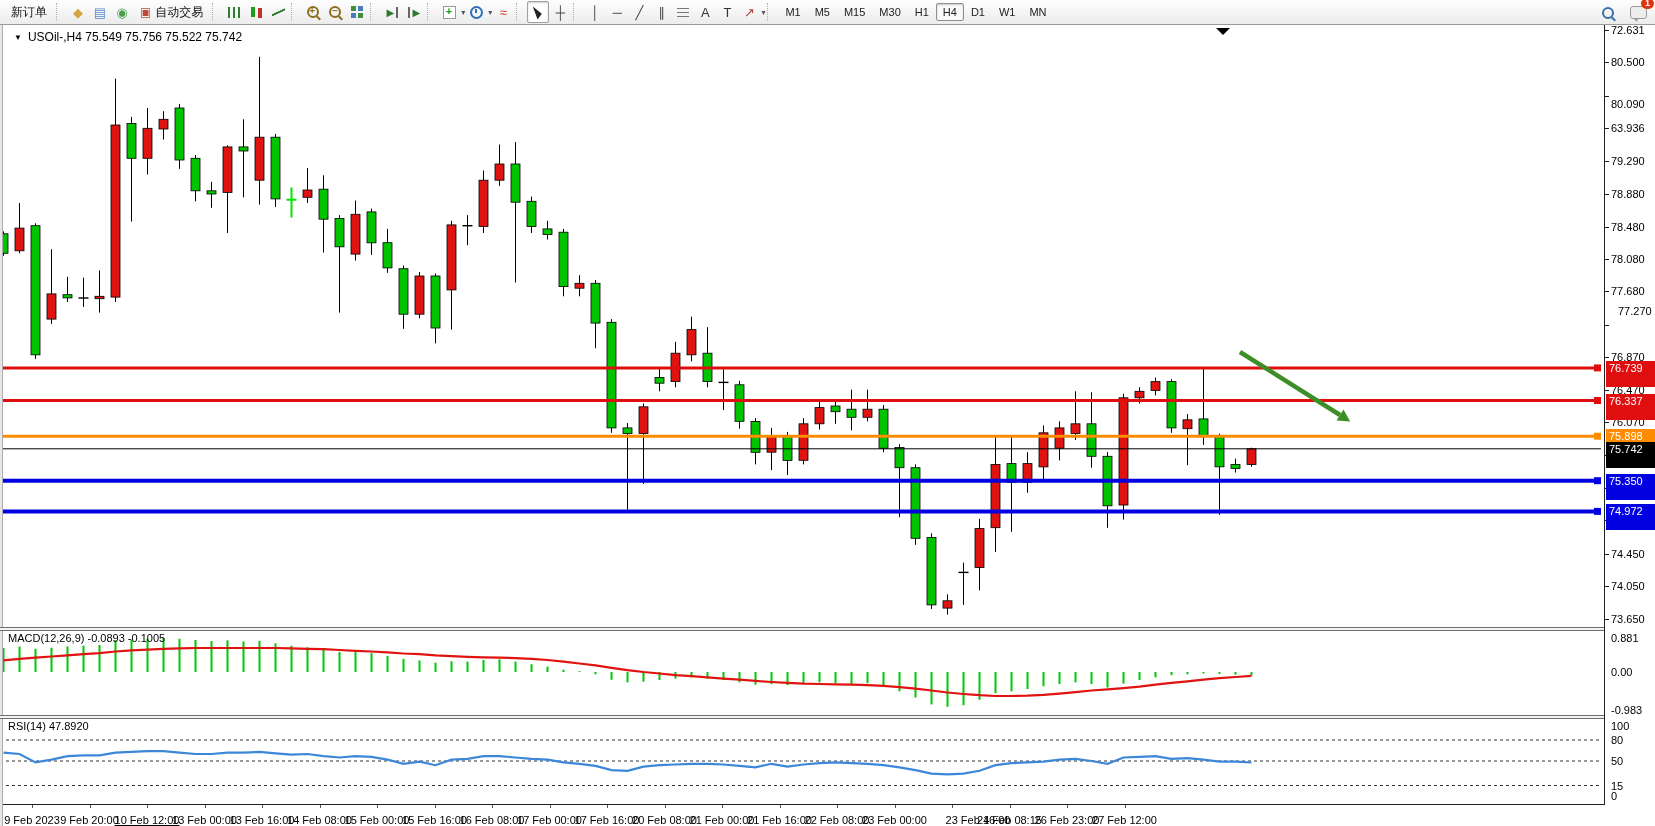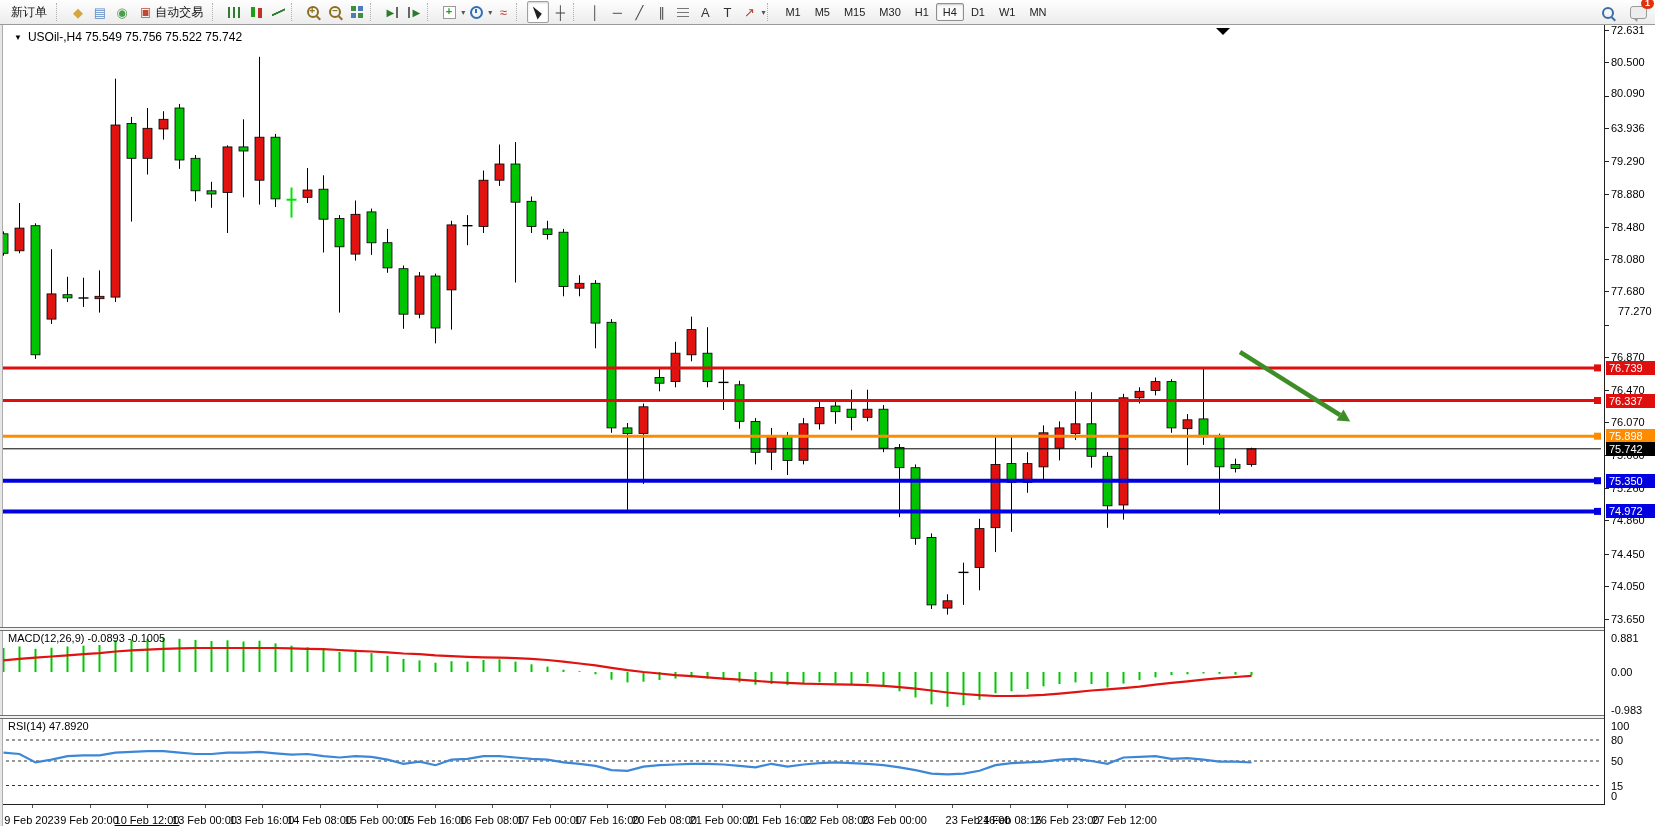--- a/index.html
+++ b/index.html
@@ -43,21 +43,21 @@
   .chart-title{position:absolute;left:14px;top:30px;font-size:12px;color:#000;z-index:6;white-space:nowrap;}
   .chart-title .tri{font-size:8px;margin-right:6px;vertical-align:1px;}
   .pane-label{position:absolute;left:8px;font-size:11px;color:#000;z-index:6;white-space:nowrap;}
   svg.pane{position:absolute;left:0;}
   .splitter{position:absolute;left:0;width:1604px;height:2px;background:#f2f2f2;border-top:1px solid #6e6e6e;border-bottom:1px solid #6e6e6e;box-sizing:content-box;z-index:5;}
   .vaxis-line{position:absolute;left:1604px;top:25px;width:1px;height:779px;background:#222;z-index:4;}
   .haxis-line{position:absolute;left:0;top:804px;width:1605px;height:1px;background:#222;z-index:4;}
   .left-edge{position:absolute;left:0;top:25px;width:2px;height:801px;background:#e6e6e6;border-right:1px solid #adadad;z-index:5;}
   .tick-label{position:absolute;left:1611px;font-size:11px;color:#000;z-index:3;}
   .tick-mark{position:absolute;left:1604px;width:5px;height:1px;background:#222;z-index:3;}
-  .price-badge{position:absolute;left:1606px;width:47px;height:14px;color:#fff;font-size:11px;line-height:14px;padding-left:3px;z-index:6;}
+  .price-badge{position:absolute;left:1606px;width:47px;height:26px;color:#fff;font-size:11px;line-height:14px;padding-left:3px;z-index:6;}
   .time-label{position:absolute;top:814px;transform:translateX(-50%);font-size:11px;color:#000;white-space:nowrap;z-index:3;}
   .time-tick{position:absolute;top:804px;width:1px;height:4px;background:#555;z-index:3;}
 </style>
 </head>
 <body>
 
 <div class="stage">
   <div class="toolbar" id="toolbar">
       <span class="tb-btn">
         <span>新订单</span>
@@ -430,21 +430,21 @@
   <div class="pane-label" style="top:720px;">RSI(14) 47.8920</div>
 
   <div class="vaxis-line"></div>
   <div class="haxis-line"></div>
   <div id="axisCol">
       <div class="tick-mark" style="top: 30px;"></div>
       <div class="tick-label" style="top: 24px;">72.631</div>
       <div class="tick-mark" style="top: 62px;"></div>
       <div class="tick-label" style="top: 56.48px;">80.500</div>
       <div class="tick-mark" style="top: 96px;"></div>
-      <div class="tick-label" style="top: 87px;">80.090</div>
+      <div class="tick-label" style="top: 98px;">80.090</div>
       <div class="tick-mark" style="top: 128px;"></div>
       <div class="tick-label" style="top: 122.252px;">63.936</div>
       <div class="tick-mark" style="top: 161px;"></div>
       <div class="tick-label" style="top: 154.732px;">79.290</div>
       <div class="tick-mark" style="top: 194px;"></div>
       <div class="tick-label" style="top: 188.024px;">78.880</div>
       <div class="tick-mark" style="top: 227px;"></div>
       <div class="tick-label" style="top: 220.504px;">78.480</div>
       <div class="tick-mark" style="top: 259px;"></div>
       <div class="tick-label" style="top: 252.984px;">78.080</div>

